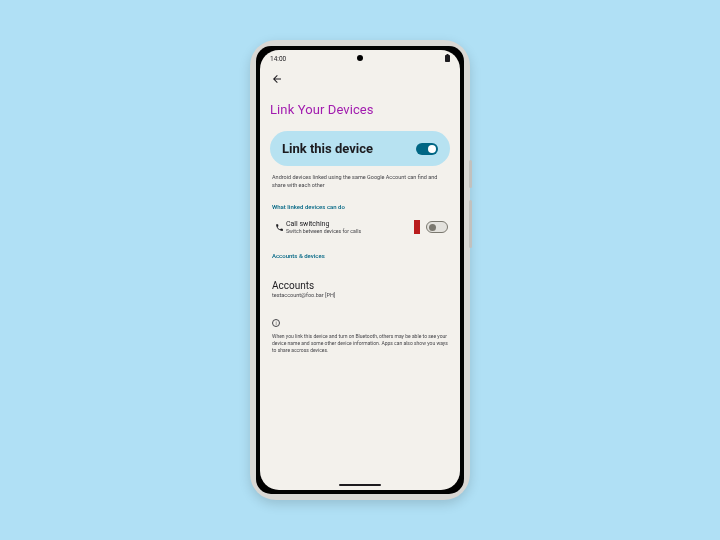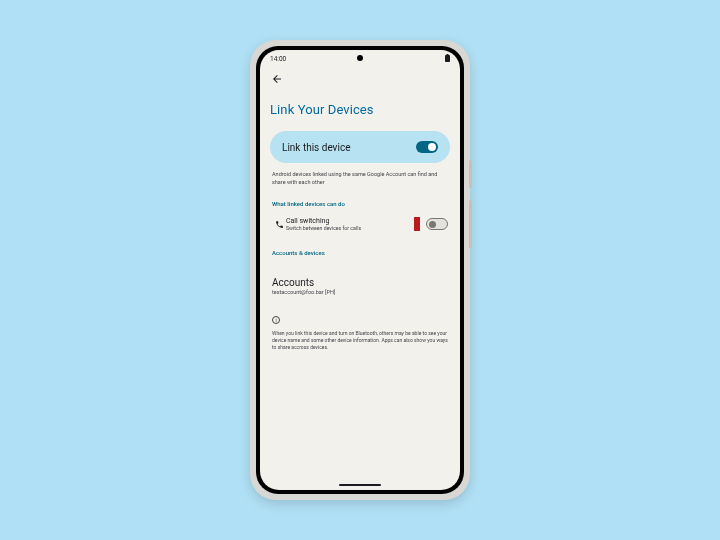--- a/index.html
+++ b/index.html
@@ -23,21 +23,21 @@
       background: #c2c1be; border-radius: 2px;
     }
     .side-button-vol {
       position: absolute; right: -2px; top: 160px;
       width: 3px; height: 48px;
       background: #c2c1be; border-radius: 2px;
     }
     .screen-bezel {
       width: 100%; height: 100%;
       background: #000;
-      border-radius: 22px;
+      border-radius: 15px;
       padding: 4px;
     }
     .screen {
       width: 100%; height: 100%;
       background: #f3f1ec;
       border-radius: 19px;
       overflow: hidden;
       position: relative;
     }
     .camera-dot {
@@ -63,33 +63,34 @@
       width: 14px; height: 14px;
       display: flex; align-items: center; justify-content: center;
       cursor: pointer;
     }
     .content {
       padding: 0 10px;
     }
     .page-title {
       font-size: 13px;
       font-weight: 400;
-      color: #0369a1;
+      color: #a21caf;
       margin: 16px 0 14px;
       letter-spacing: 0.1px;
     }
     .main-toggle-card {
       background: #b7e2f1;
       border-radius: 18px;
       padding: 10px 12px;
       display: flex; align-items: center; justify-content: space-between;
     }
     .main-toggle-label {
-      font-size: 10px;
-      color: #1c1b1f;
+      font-size: 13px;
+      color: #1c1b1f;
+      font-weight: bold;
     }
     .switch-on {
       width: 22px; height: 12px;
       background: #006684;
       border-radius: 10px;
       position: relative;
     }
     .switch-on::after {
       content: "";
       position: absolute; right: 2px; top: 2px;

